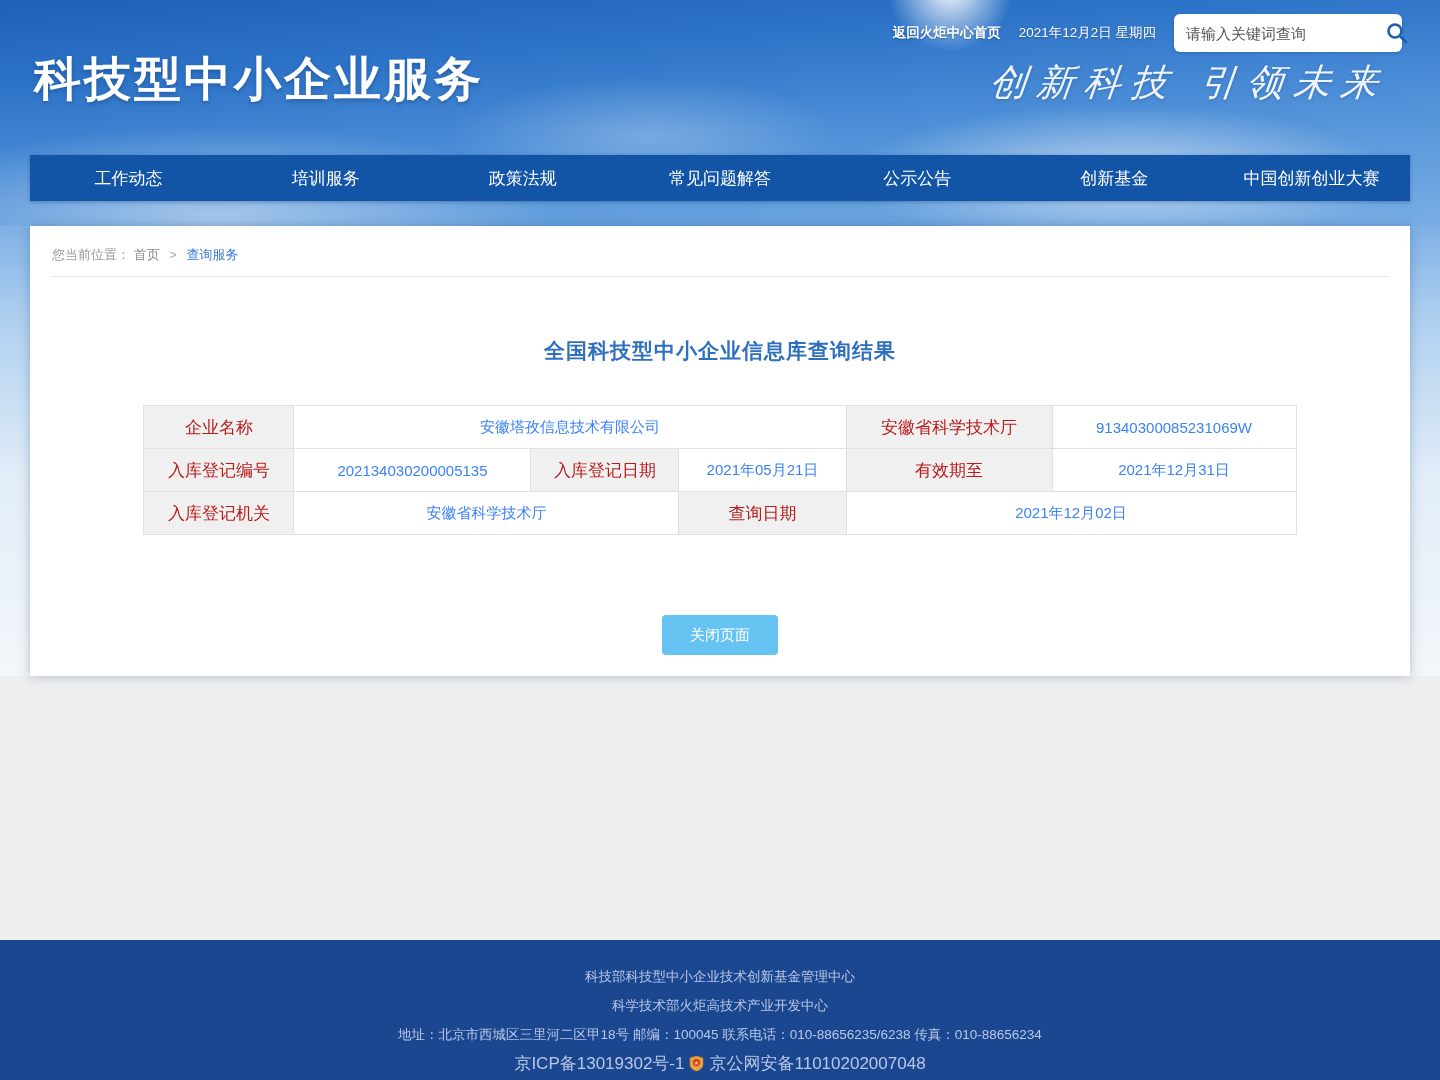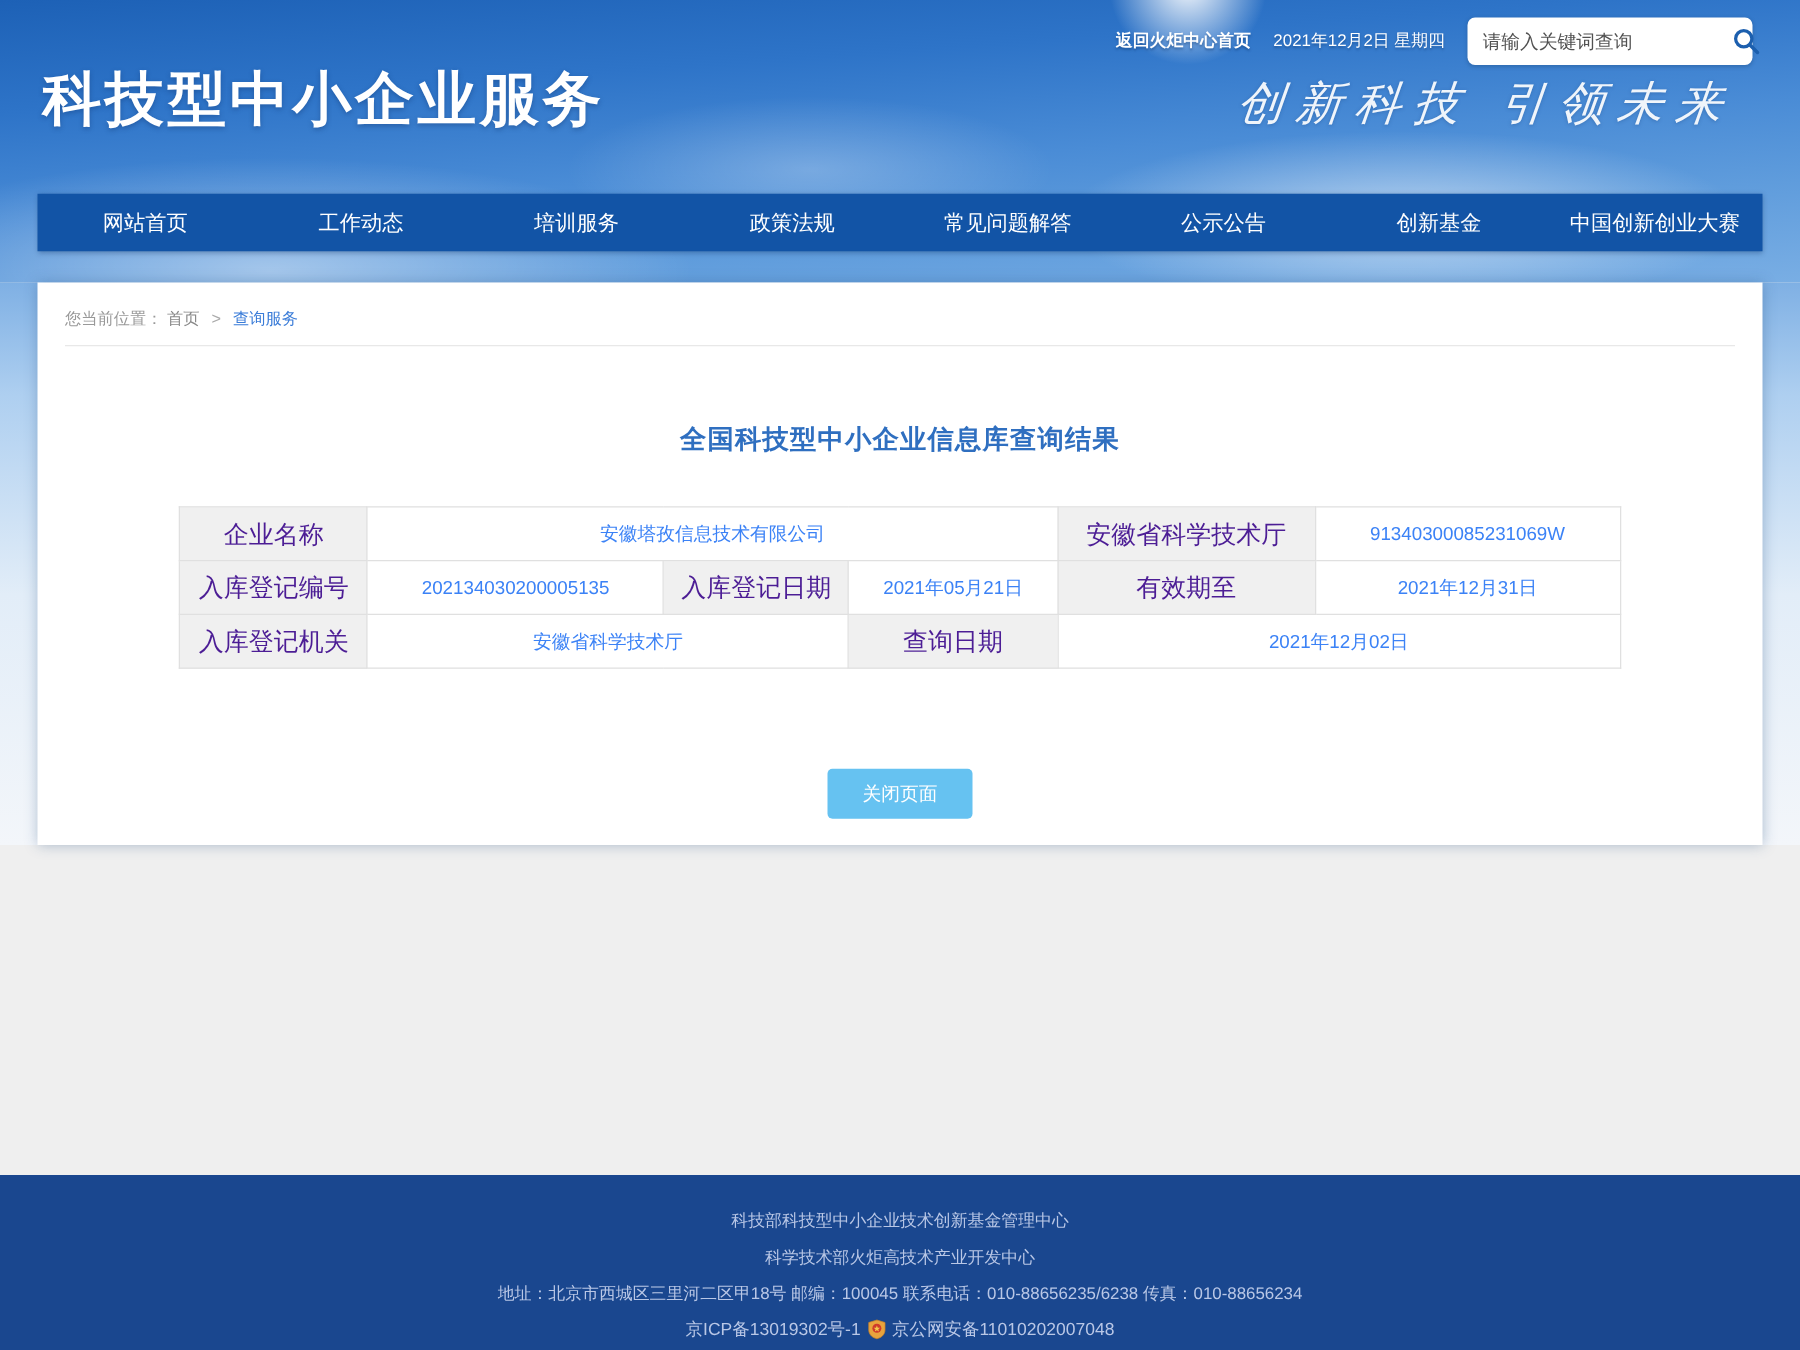--- a/index.html
+++ b/index.html
@@ -87,38 +87,38 @@
     color:#2f6fc0; font-size:21px; font-weight:bold; letter-spacing:1px;
   }
   table.result-table {
     width:1152px; margin:40px auto 0 auto;
     border-collapse:collapse; table-layout:fixed;
   }
   .result-table td {
     border:1px solid #e0e0e0; height:43px;
     text-align:center; vertical-align:middle;
   }
-  .result-table td.lbl { background:#f0f0f0; color:#4c1d95; font-size:20px; }
+  .result-table td.lbl { background:#f0f0f0; color:#b91c1c; font-size:17px; }
   .result-table td.val { background:#ffffff; color:#3b82f6; font-size:15px; }
   .close-btn {
     display:block; margin:80px auto 0 auto; width:116px; height:40px;
     background:#66c2f1; border:none; border-radius:4px;
     color:#ffffff; font-size:15px; cursor:pointer;
     font-family:"Liberation Sans","DejaVu Sans",sans-serif;
   }
 
   
   .gray-zone { width:1440px; height:264px; background:#efefef; }
   footer {
     width:1440px; height:140px; background:#1a478f;
     text-align:center; padding-top:22px;
   }
   footer .f-line { color:#b9c7e6; font-size:13.5px; line-height:29px; }
   .f-links { display:flex; align-items:center; justify-content:center; gap:4px; line-height:29px; }
-  .f-links a { color:#b9c7e6; font-size:14px; text-decoration:none; cursor:pointer; }
+  .f-links a { color:#b9c7e6; font-size:17px; text-decoration:none; cursor:pointer; }
   .badge-icon { display:inline-flex; width:17px; height:17px; }
 </style>
 </head>
 <body>
 
 <div class="top-sky">
   <div class="header-inner">
     <div class="logo">科技型中小企业服务</div>
     <div class="slogan">创新科技 引领未来</div>
     <div class="top-bar">
@@ -132,21 +132,20 @@
               <circle cx="10" cy="10" r="6.5" fill="none" stroke="#1c5fae" stroke-width="2.6"></circle>
               <line x1="15" y1="15" x2="21" y2="21" stroke="#1c5fae" stroke-width="2.8" stroke-linecap="round"></line>
             </svg>
           </span>
         </button>
       </div>
     </div>
   </div>
 
   <nav class="main-nav">
-    <div class="nav-item">网站首页</div>
     <div class="nav-item">工作动态</div>
     <div class="nav-item">培训服务</div>
     <div class="nav-item">政策法规</div>
     <div class="nav-item">常见问题解答</div>
     <div class="nav-item">公示公告</div>
     <div class="nav-item">创新基金</div>
     <div class="nav-item">中国创新创业大赛</div>
   </nav>
 </div>
 

